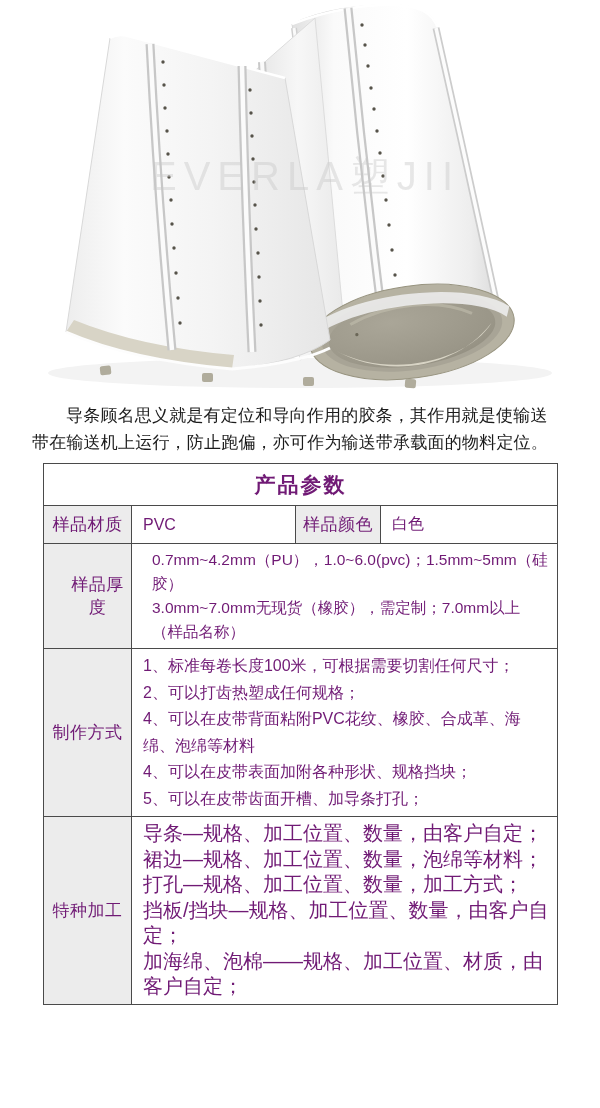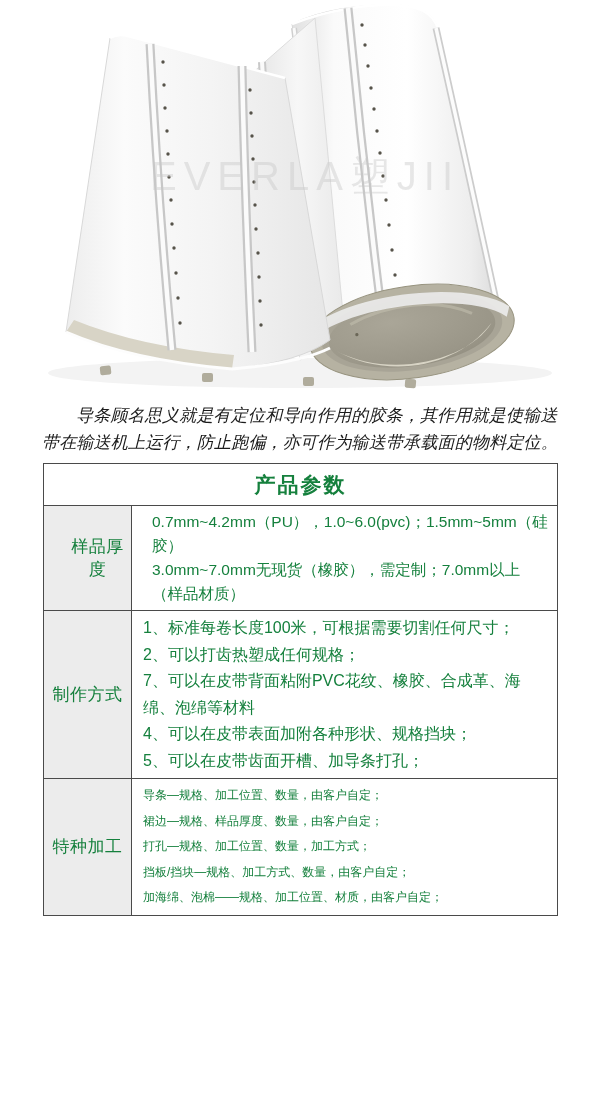--- a/index.html
+++ b/index.html
@@ -12,41 +12,40 @@
     overflow: hidden;
   }
   .photo-wrap {
     width: 600px;
     height: 395px;
     background: #737373;
     position: relative;
   }
   .photo-wrap svg { display: block; }
   .intro {
-    padding: 7px 42px 0 42px;
-    font-style: italic;
+    padding: 7px 42px 0 32px;
   }
   .intro p {
     font-size: 17px;
     line-height: 27px;
     text-indent: 2em;
     color: #1b1b1b;
     letter-spacing: 0.2px;
   }
   .table-wrap {
     margin: 7px 43px 0 43px;
   }
   table.params {
     width: 514px;
     border-collapse: collapse;
     table-layout: fixed;
   }
   table.params td {
     border: 1.5px solid #4a4a4a;
-    color: #15803d;
+    color: #701a75;
     vertical-align: middle;
   }
   td.t-title {
     height: 42px;
     text-align: center;
     font-size: 21px;
     font-weight: bold;
     letter-spacing: 2px;
     color: #111;
     background: #ffffff;
@@ -61,21 +60,21 @@
     background: #ffffff;
     font-size: 16px;
     padding: 4px 8px 4px 11px;
   }
   tr.r-name  td { height: 45px; }
   tr.r-mat   td { height: 38px; }
   tr.r-thick td { height: 50px; padding-left: 20px; }
   .line2 { line-height: 24px; font-size: 15.5px; }
   td.value-list { padding: 4px 8px 4px 11px; }
   .mk-line { line-height: 26.5px; font-size: 16px; }
-  .sp-line { line-height: 25.5px; font-size: 12px; }
+  .sp-line { line-height: 25.5px; font-size: 20px; }
 </style>
 </head>
 <body>
 
 <div class="photo-wrap">
   <svg width="600" height="395" viewBox="0 0 600 395">
     <defs>
       <linearGradient id="gSheet" x1="0" y1="0" x2="1" y2="0">
         <stop offset="0" stop-color="#ededed"></stop>
         <stop offset="0.22" stop-color="#fbfbfb"></stop>
@@ -220,43 +219,49 @@
     <colgroup>
         <col style="width:88px">
         <col style="width:164px">
         <col style="width:85px">
         <col style="width:177px">
       </colgroup>
     <tbody>
       <tr>
         <td class="t-title" colspan="4">产品参数</td>
       </tr>
+      <tr class="r-mat">
+        <td class="label">样品材质</td>
+        <td class="value">PVC</td>
+        <td class="label">样品颜色</td>
+        <td class="value">白色</td>
+      </tr>
       <tr class="r-thick">
         <td class="label">样品厚度</td>
         <td class="value" colspan="3">
           <div class="line2">0.7mm~4.2mm（PU），1.0~6.0(pvc)；1.5mm~5mm（硅胶）</div>
-          <div class="line2">3.0mm~7.0mm无现货（橡胶），需定制；7.0mm以上（样品材质）</div>
+          <div class="line2">3.0mm~7.0mm无现货（橡胶），需定制；7.0mm以上（样品名称）</div>
         </td>
       </tr>
       <tr>
         <td class="label">制作方式</td>
         <td class="value value-list" colspan="3">
           <div class="mk-line">1、标准每卷长度100米，可根据需要切割任何尺寸；</div>
           <div class="mk-line">2、可以打齿热塑成任何规格；</div>
-          <div class="mk-line">7、可以在皮带背面粘附PVC花纹、橡胶、合成革、海绵、泡绵等材料</div>
+          <div class="mk-line">4、可以在皮带背面粘附PVC花纹、橡胶、合成革、海绵、泡绵等材料</div>
           <div class="mk-line">4、可以在皮带表面加附各种形状、规格挡块；</div>
           <div class="mk-line">5、可以在皮带齿面开槽、加导条打孔；</div>
         </td>
       </tr>
       <tr>
         <td class="label">特种加工</td>
         <td class="value value-list" colspan="3">
           <div class="sp-line">导条—规格、加工位置、数量，由客户自定；</div>
-          <div class="sp-line">裙边—规格、样品厚度、数量，由客户自定；</div>
+          <div class="sp-line">裙边—规格、加工位置、数量，泡绵等材料；</div>
           <div class="sp-line">打孔—规格、加工位置、数量，加工方式；</div>
-          <div class="sp-line">挡板/挡块—规格、加工方式、数量，由客户自定；</div>
+          <div class="sp-line">挡板/挡块—规格、加工位置、数量，由客户自定；</div>
           <div class="sp-line">加海绵、泡棉——规格、加工位置、材质，由客户自定；</div>
         </td>
       </tr>
 
     </tbody>
   </table>
 </div>
 
 </body></html>

